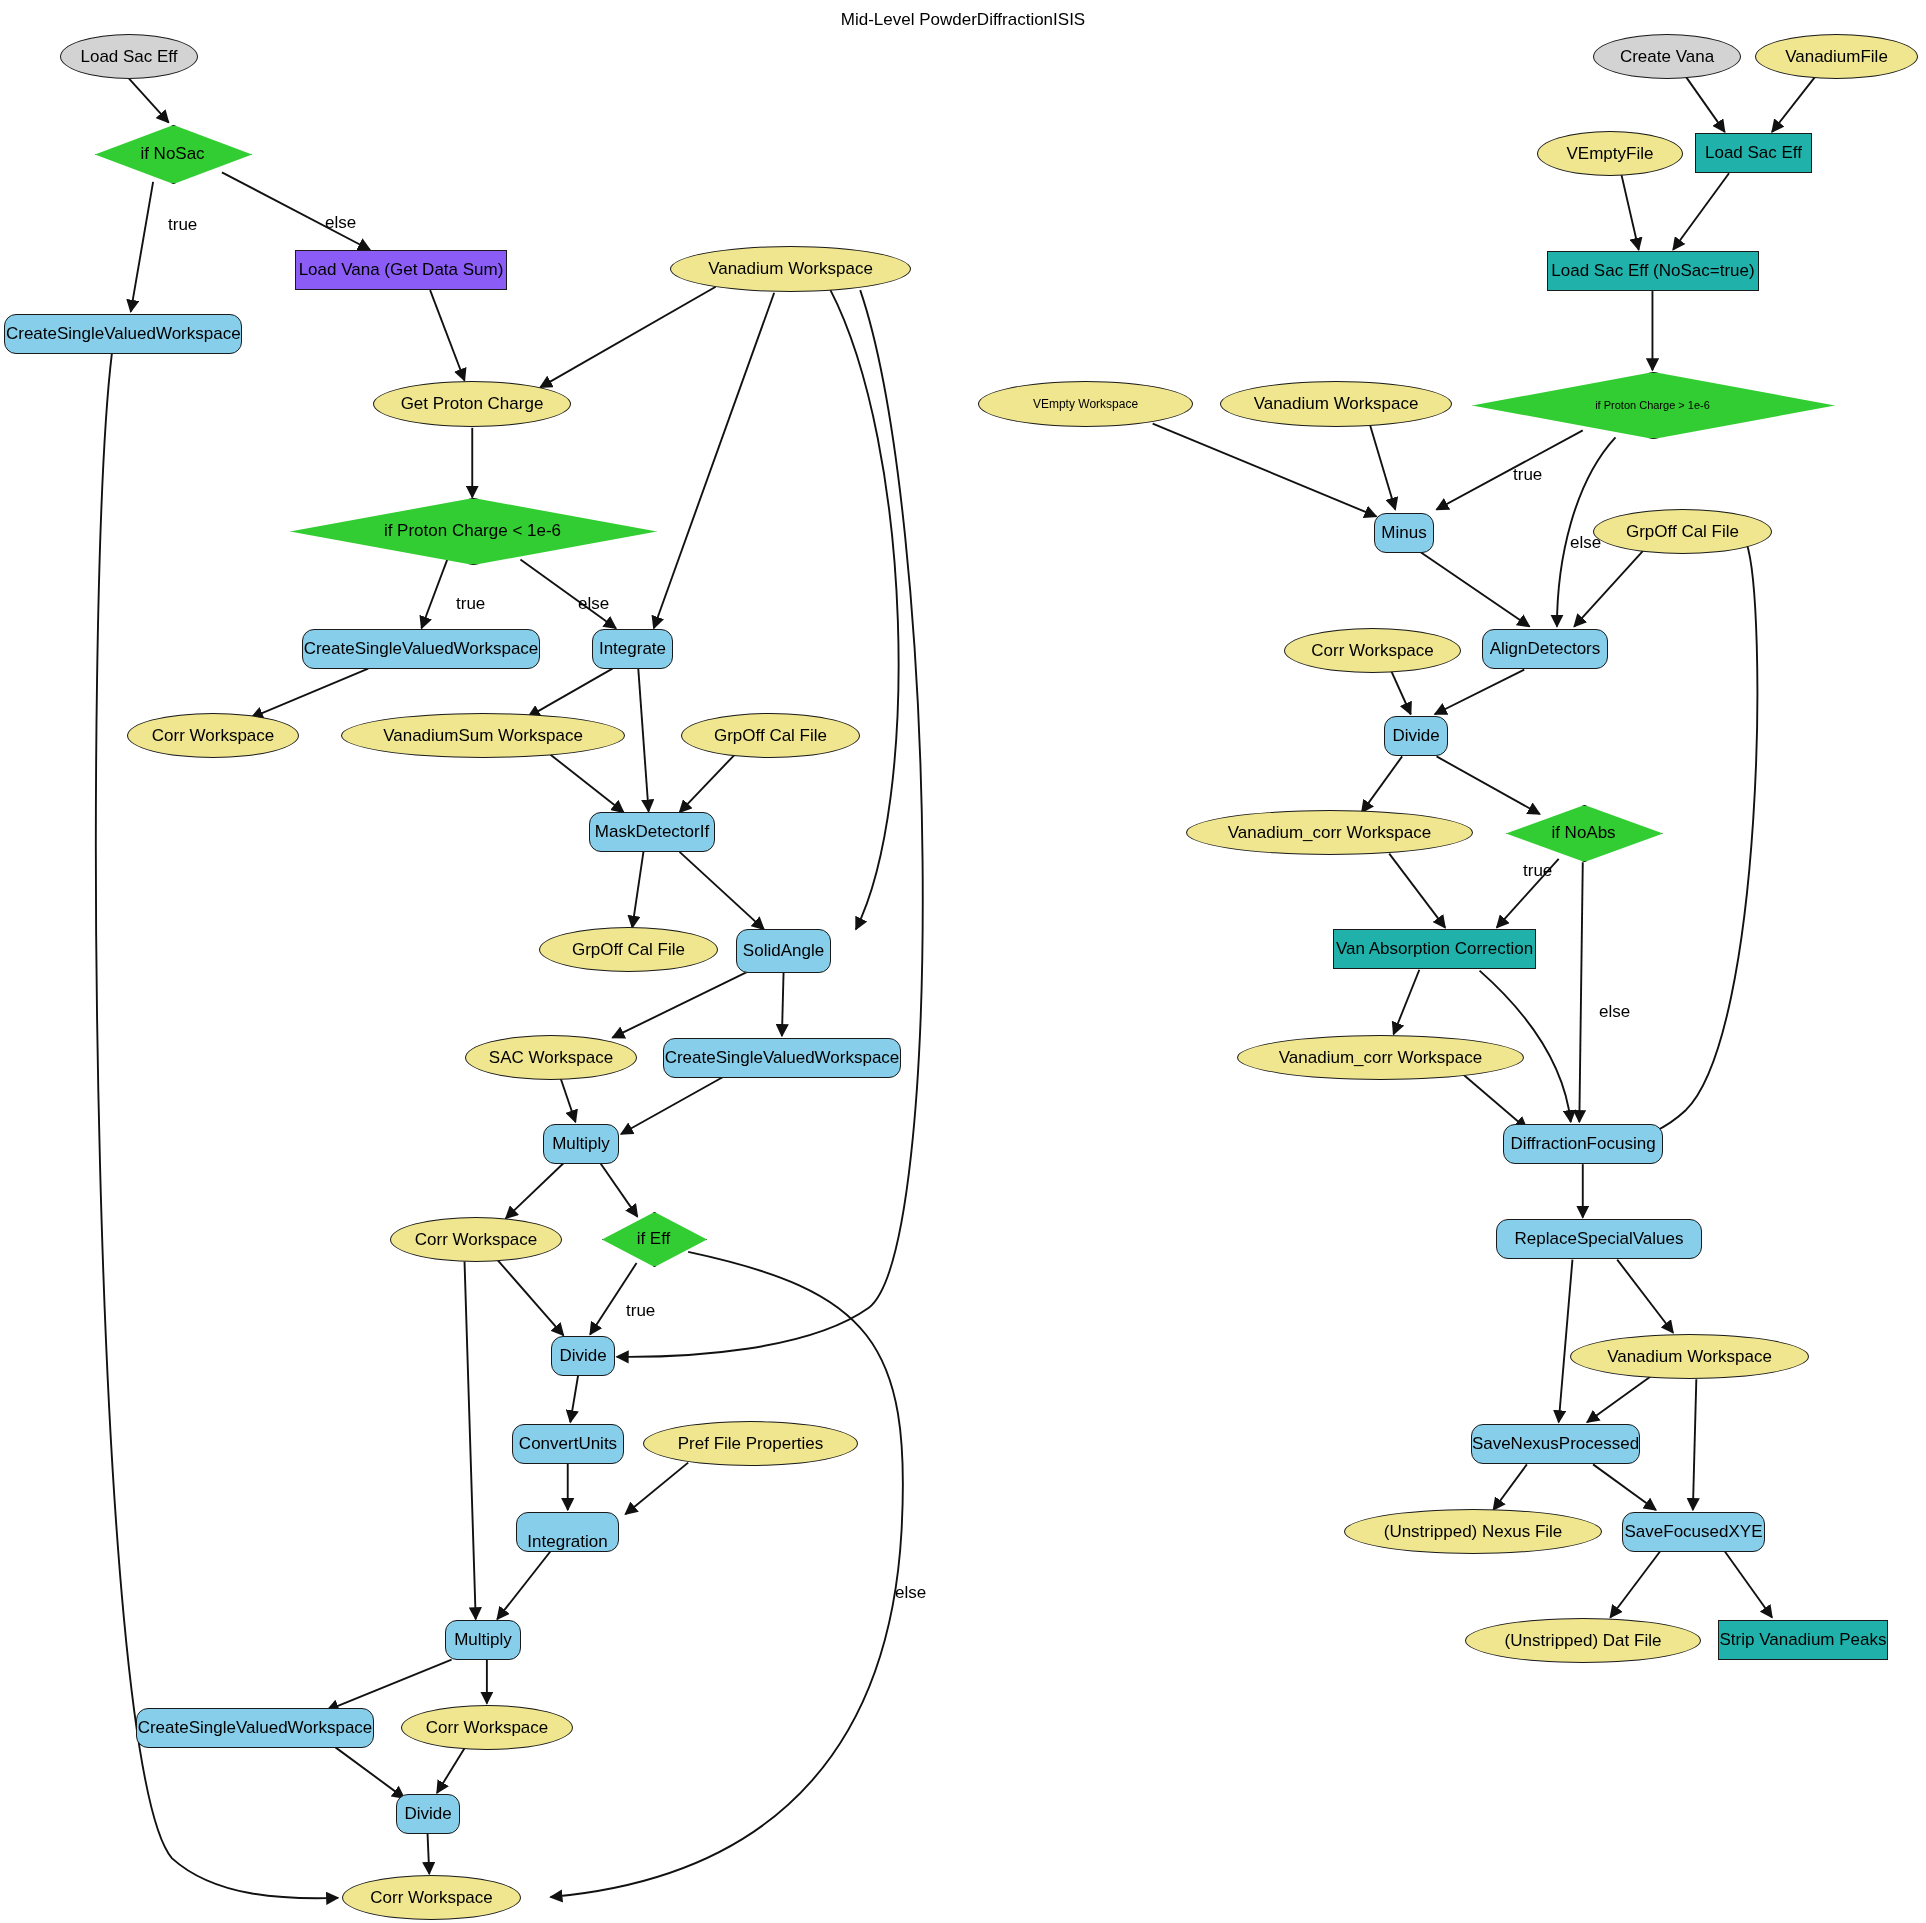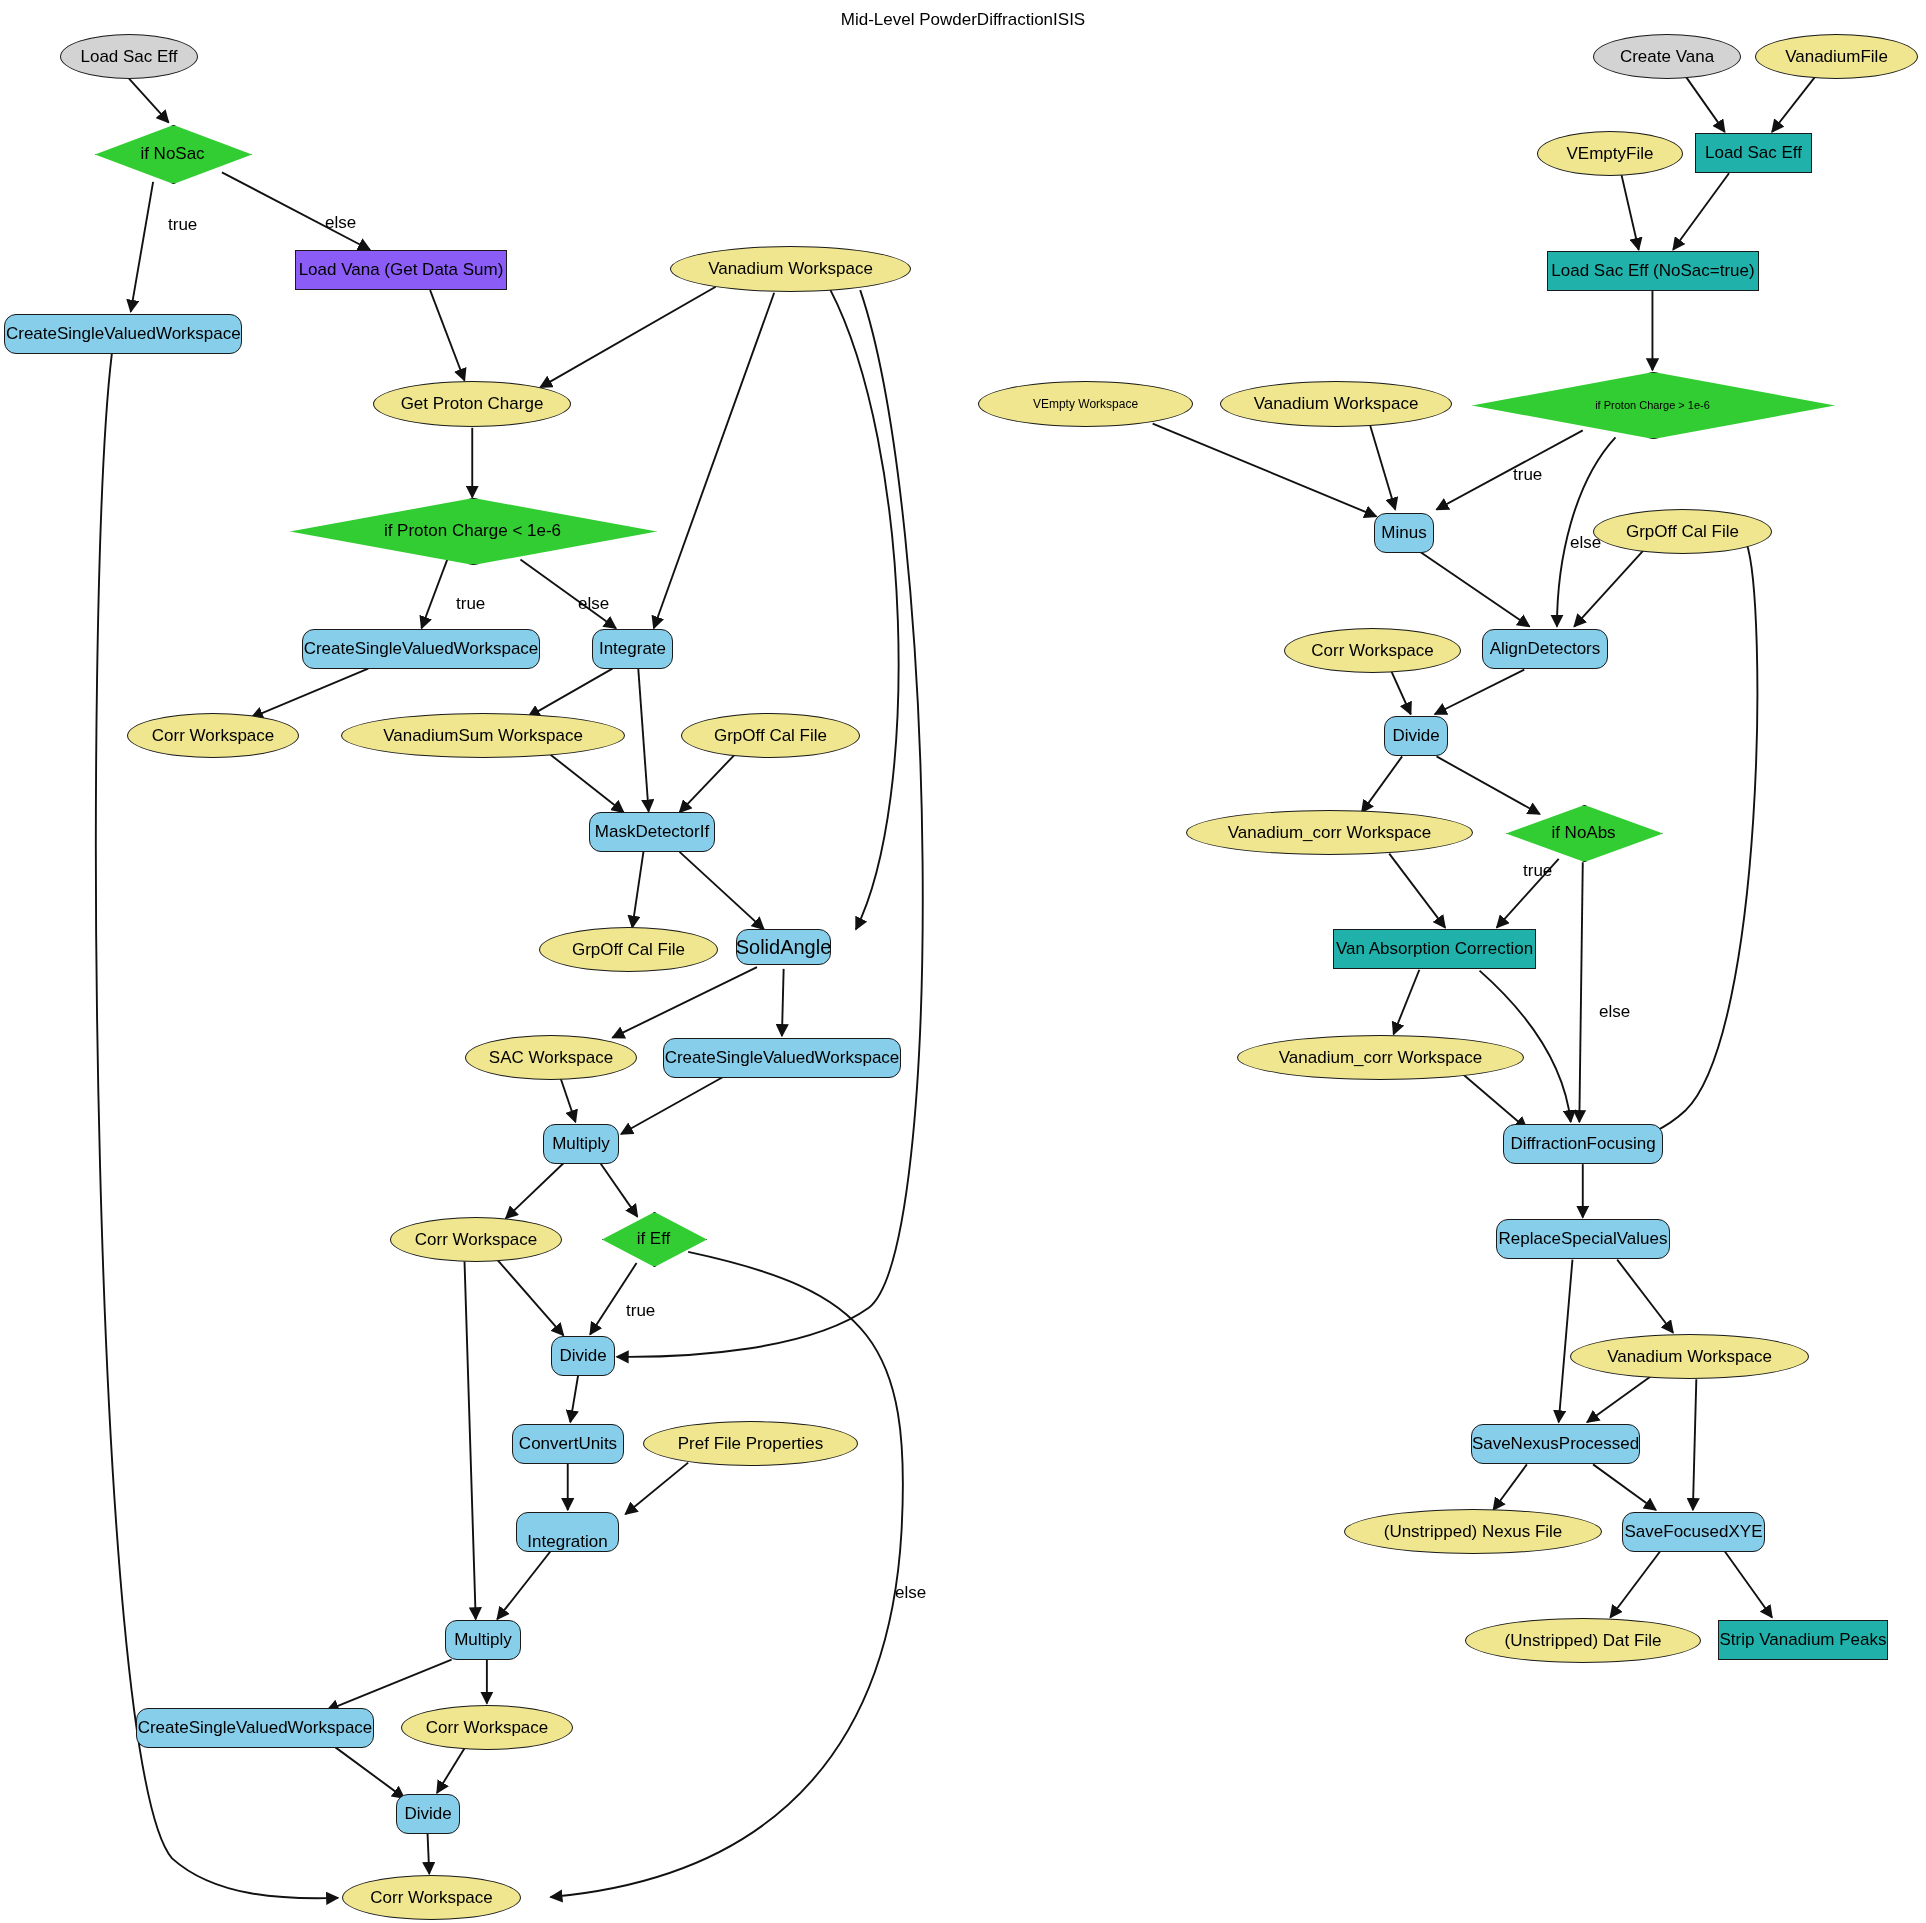--- a/index.html
+++ b/index.html
@@ -148,21 +148,21 @@
       </div>
       <div class="node ellipse ell-yellow" style="left: 681px; top: 713px; width: 179px; height: 45px; background: rgb(239, 230, 143); font-size: 17px;">
         <span>GrpOff Cal File</span>
       </div>
       <div class="node rounded" style="left: 589px; top: 812px; width: 126px; height: 40px; background: rgb(135, 206, 235); font-size: 17px;">
         <span>MaskDetectorIf</span>
       </div>
       <div class="node ellipse ell-yellow" style="left: 539px; top: 927px; width: 179px; height: 45px; background: rgb(239, 230, 143); font-size: 17px;">
         <span>GrpOff Cal File</span>
       </div>
-      <div class="node rounded" style="left: 736px; top: 929px; width: 95px; height: 36px; background: rgb(135, 206, 235); font-size: 20px;">
+      <div class="node rounded" style="left: 736px; top: 929px; width: 95px; height: 44px; background: rgb(135, 206, 235); font-size: 17px;">
         <span>SolidAngle</span>
       </div>
       <div class="node ellipse ell-yellow" style="left: 465px; top: 1035px; width: 172px; height: 45px; background: rgb(239, 230, 143); font-size: 17px;">
         <span>SAC Workspace</span>
       </div>
       <div class="node rounded" style="left: 663px; top: 1038px; width: 238px; height: 40px; background: rgb(135, 206, 235); font-size: 17px;">
         <span>CreateSingleValuedWorkspace</span>
       </div>
       <div class="node rounded" style="left: 543px; top: 1124px; width: 76px; height: 40px; background: rgb(135, 206, 235); font-size: 17px;">
         <span>Multiply</span>
@@ -250,21 +250,21 @@
       </div>
       <div class="node rect" style="left: 1333px; top: 929px; width: 203px; height: 40px; background: rgb(32, 178, 170); font-size: 17px;">
         <span>Van Absorption Correction</span>
       </div>
       <div class="node ellipse ell-yellow" style="left: 1237px; top: 1035px; width: 287px; height: 45px; background: rgb(239, 230, 143); font-size: 17px;">
         <span>Vanadium_corr Workspace</span>
       </div>
       <div class="node rounded" style="left: 1503px; top: 1124px; width: 160px; height: 40px; background: rgb(135, 206, 235); font-size: 17px;">
         <span>DiffractionFocusing</span>
       </div>
-      <div class="node rounded" style="left: 1496px; top: 1219px; width: 174px; height: 40px; background: rgb(135, 206, 235); font-size: 17px;">
+      <div class="node rounded" style="left: 1496px; top: 1219px; width: 206px; height: 40px; background: rgb(135, 206, 235); font-size: 17px;">
         <span>ReplaceSpecialValues</span>
       </div>
       <div class="node ellipse ell-yellow" style="left: 1570px; top: 1334px; width: 239px; height: 45px; background: rgb(239, 230, 143); font-size: 17px;">
         <span>Vanadium Workspace</span>
       </div>
       <div class="node rounded" style="left: 1471px; top: 1424px; width: 169px; height: 40px; background: rgb(135, 206, 235); font-size: 17px;">
         <span>SaveNexusProcessed</span>
       </div>
       <div class="node ellipse ell-yellow" style="left: 1344px; top: 1509px; width: 258px; height: 45px; background: rgb(239, 230, 143); font-size: 17px;">
         <span>(Unstripped) Nexus File</span>

